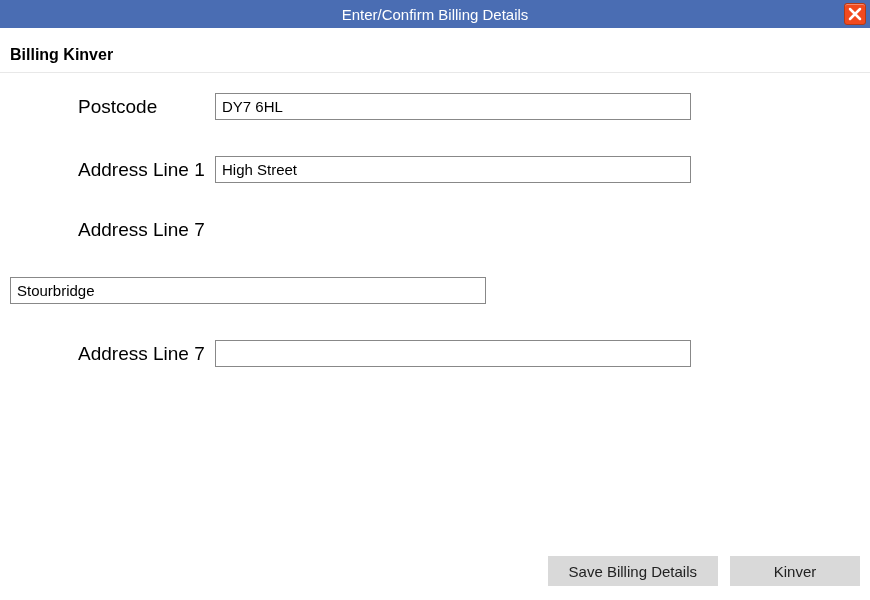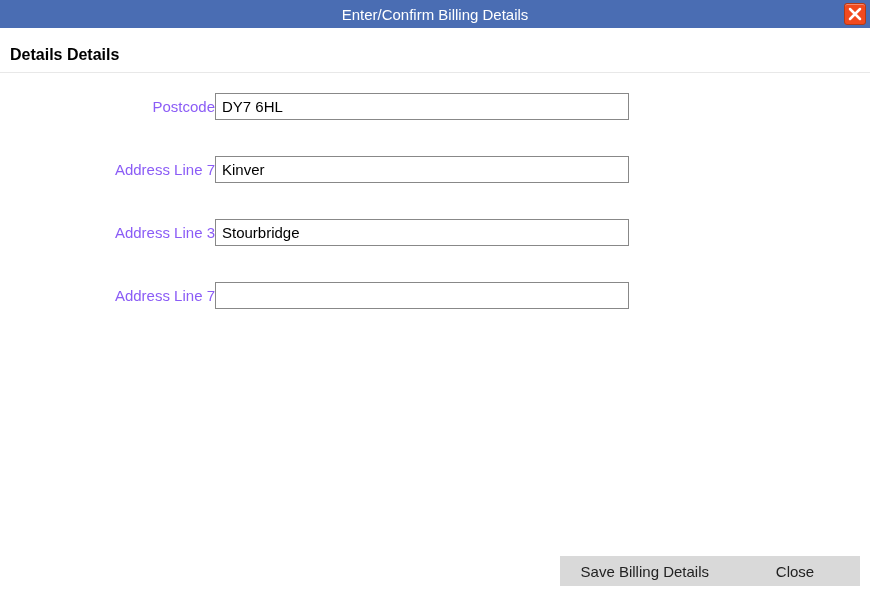--- a/index.html
+++ b/index.html
@@ -70,38 +70,38 @@
       padding: 20px 10px 0 10px;
     }
     .form-row {
       display: flex;
       align-items: center;
       margin-bottom: 36px;
     }
     .form-label {
       width: 205px;
       padding-left: 68px;
-      font-size: 15px;
-      color: #8b5cf6;
-      text-align: right;
+      font-size: 19px;
+      color: #000000;
     }
     .form-input {
-      width: 414px;
+      width: 476px;
       height: 27px;
       font-size: 15px;
       padding: 3px 6px;
       border: 1px solid #888;
       background: #fff;
       font-family: inherit;
     }
     .button-bar {
       margin-top: auto;
       padding: 10px 10px 14px 0;
       display: flex;
       justify-content: flex-end;
+      gap: 12px;
     }
     .btn {
       min-width: 130px;
       height: 30px;
       padding: 0 20px;
       font-size: 15px;
       background: #d9d9d9;
       border: 1px solid #d9d9d9;
       color: #222;
       cursor: pointer;
@@ -120,48 +120,50 @@
     <span class="titlebar-title">Enter/Confirm Billing Details</span>
     <div class="close-btn">
       <svg viewBox="0 0 14 14">
         <path d="M2 2 L12 12 M12 2 L2 12" stroke="#fff" stroke-width="2.5" stroke-linecap="round"></path>
       </svg>
     </div>
   </div>
 
   <div class="content-wrap">
 
-    <div class="section-heading">Details Details</div>
+    <div class="section-heading">Billing Kinver</div>
 
     <div class="form-area">
 
       <div class="form-row">
         <label class="form-label">Postcode</label>
         <input type="text" class="form-input" value="DY7 6HL" style="">
       </div>
 
+      <div class="form-row">
+        <label class="form-label">Address Line 1</label>
+        <input type="text" class="form-input" value="High Street" style="">
+      </div>
 
       <div class="form-row">
         <label class="form-label">Address Line 7</label>
-        <input type="text" class="form-input" value="Kinver" style="">
       </div>
 
       <div class="form-row">
-        <label class="form-label">Address Line 3</label>
         <input type="text" class="form-input" value="Stourbridge" style="">
       </div>
 
 
       <div class="form-row">
         <label class="form-label">Address Line 7</label>
         <input type="text" class="form-input" value="" style="">
       </div>
 
     </div>
 
     <div class="button-bar">
       <button class="btn btn-wide">Save Billing Details</button>
-      <button class="btn">Close</button>
+      <button class="btn">Kinver</button>
     </div>
 
   </div>
 
 </div>
 
 </body></html>

